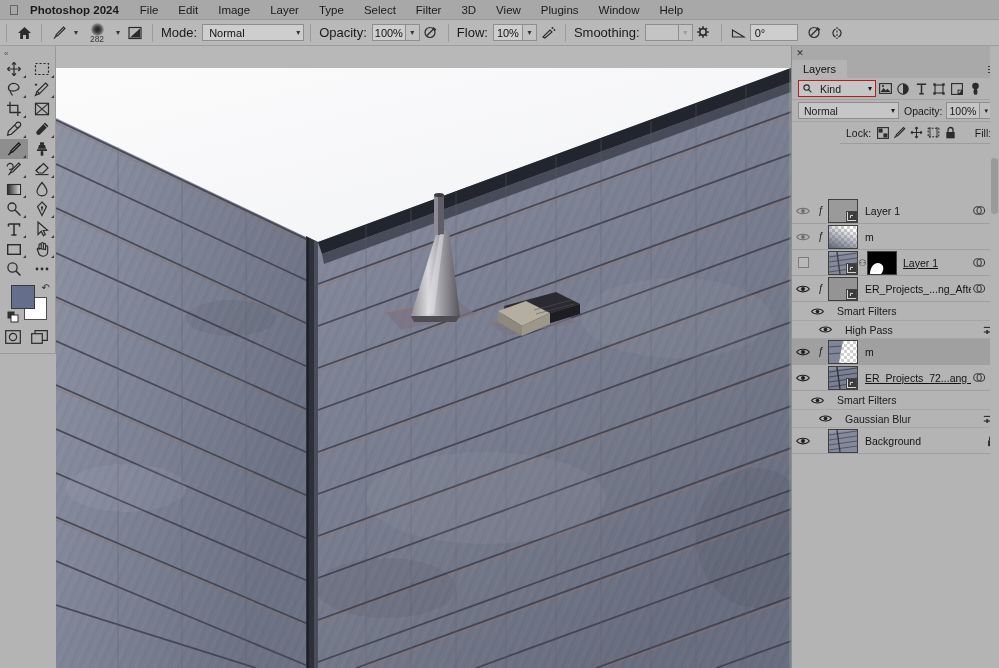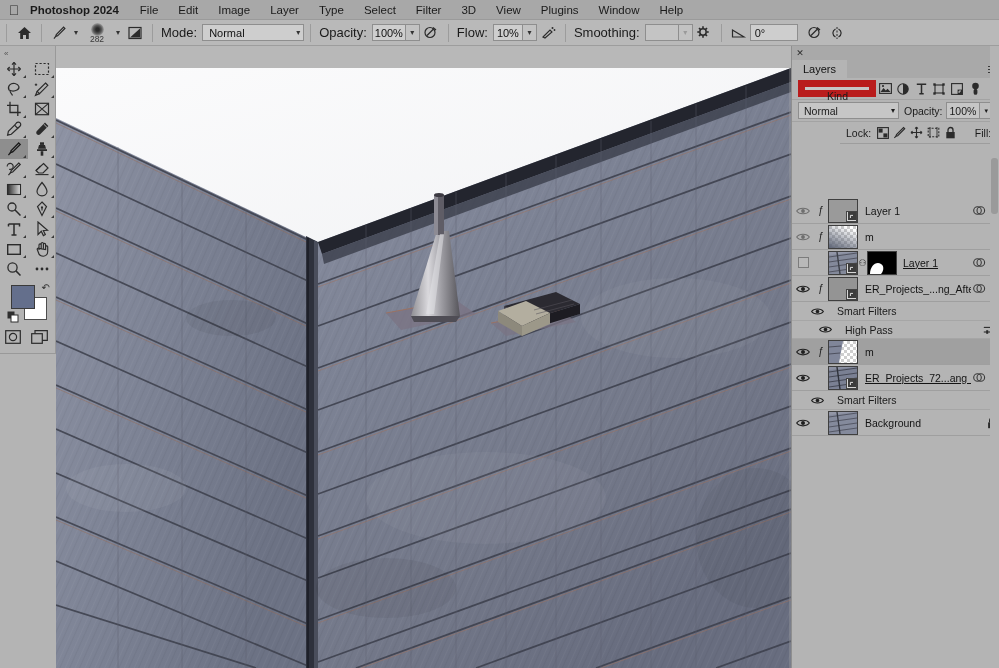--- a/index.html
+++ b/index.html
@@ -136,22 +136,22 @@
   }
   .panel-tab-rest { flex:1; background:#a9a9a9; }
   .panel-menu-dots { width:14px; display:flex; align-items:center; justify-content:center; background:#a9a9a9; }
 
   .panel-row {
     height:22px; display:flex; align-items:center;
     padding:0 6px; background:#b4b4b4;
   }
   .filter-row { border-bottom:1px solid #a3a3a3; }
   .kind-select {
-    width:78px; height:17px; background:#c6c6c6; border:7px solid #b91c1c;
-    display:flex; align-items:center; padding:0 3px 0 4px; font-size:10.5px; gap:3px;flex-direction:column;
+    width:78px; height:17px; background:#c6c6c6; border:1px solid #b91c1c;
+    display:flex; align-items:center; padding:0 3px 0 4px; font-size:10.5px; gap:8px;
   }
   .kind-select .sc { margin-left:auto; font-size:8px; }
   .filter-ico { width:18px; height:17px; display:flex; align-items:center; justify-content:center; }
 
   .blend-row { border-bottom:1px solid #a3a3a3; }
   .blend-select {
     width:101px; height:17px; background:#c6c6c6; border:1px solid #8e8e8e;
     display:flex; align-items:center; padding:0 3px 0 5px; font-size:10.5px;
   }
   .blend-select .sc { margin-left:auto; font-size:8px; }
@@ -1115,20 +1115,41 @@
       <div class="sub-row" style="height:19px">
         <div class="sub-eye">
           <svg width="13" height="9" viewBox="0 0 13 9">
               <path d="M0.6 4.5 C2.7 1.2, 10.3 1.2, 12.4 4.5 C10.3 7.8, 2.7 7.8, 0.6 4.5 Z" fill="none" stroke="#1f1f1f" stroke-width="1.1"></path>
               <circle cx="6.5" cy="4.5" r="1.8" fill="#1f1f1f"></circle>
             </svg>
         </div>
         <div class="sub-label">Smart Filters</div>
       </div>
 
+      <div class="sub-row" style="height:18px">
+        <div class="sub-eye deep">
+          <svg width="13" height="9" viewBox="0 0 13 9">
+              <path d="M0.6 4.5 C2.7 1.2, 10.3 1.2, 12.4 4.5 C10.3 7.8, 2.7 7.8, 0.6 4.5 Z" fill="none" stroke="#1f1f1f" stroke-width="1.1"></path>
+              <circle cx="6.5" cy="4.5" r="1.8" fill="#1f1f1f"></circle>
+            </svg>
+        </div>
+        <div class="sub-label">Gaussian Blur</div>
+        <div class="sub-right">
+          <svg width="13" height="10" viewBox="0 0 13 10">
+              <g stroke="#2b2b2b" stroke-width="1.1">
+                <path d="M0.8 2.4 H12"></path>
+                <path d="M0.8 7 H12"></path>
+              </g>
+              <g fill="#2b2b2b">
+                <rect x="7.5" y="0.6" width="2" height="3.6"></rect>
+                <rect x="3.2" y="5.2" width="2" height="3.6"></rect>
+              </g>
+            </svg>
+        </div>
+      </div>
 
       <div class="lr" style="height:26px">
         <div class="layer-row">
           <div class="eye-cell">
             <svg width="14" height="10" viewBox="0 0 14 10">
                 <path d="M0.7 5 C3 1.3, 11 1.3, 13.3 5 C11 8.7, 3 8.7, 0.7 5 Z" fill="none" stroke="#1f1f1f" stroke-width="1.2"></path>
                 <circle cx="7" cy="5" r="2" fill="#1f1f1f"></circle>
               </svg>
           </div>
           <div class="fx-cell"></div>

